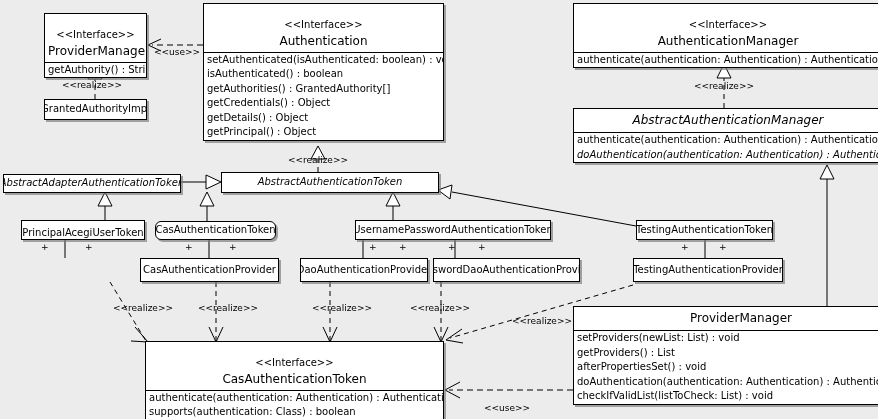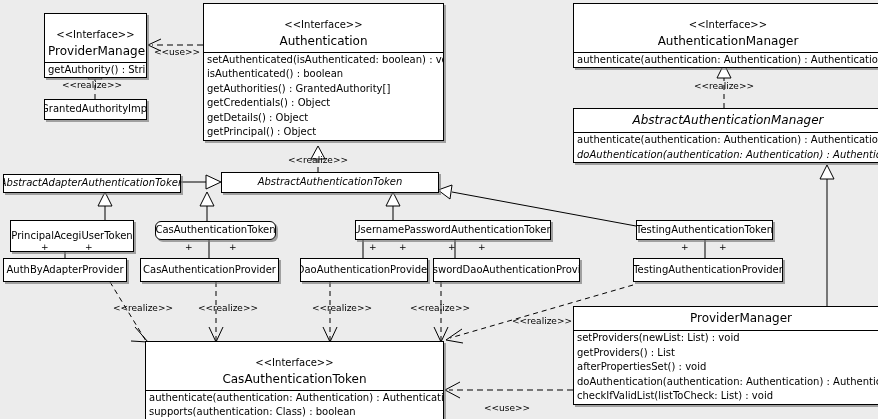--- a/index.html
+++ b/index.html
@@ -182,39 +182,36 @@
   </div>
 
   <div class="uml simple" style="left:3px;top:174px;width:178px;height:19px;">
     <div class="nm abs">AbstractAdapterAuthenticationToken</div>
   </div>
 
   <div class="uml simple" style="left:221px;top:172px;width:218px;height:21px;">
     <div class="nm abs">AbstractAuthenticationToken</div>
   </div>
 
-  <div class="uml simple" style="left:10px;top:220px;width:124px;height:32px;">
+  <div class="uml simple" style="left:21px;top:220px;width:124px;height:20px;align-items:flex-end;">
     <div class="nm">PrincipalAcegiUserToken</div>
   </div>
 
   <div class="uml simple" style="left:155px;top:221px;width:121px;height:19px;border-radius:6px;">
     <div class="nm">CasAuthenticationToken</div>
   </div>
 
   <div class="uml simple" style="left:355px;top:220px;width:196px;height:20px;">
     <div class="nm">UsernamePasswordAuthenticationToken</div>
   </div>
 
   <div class="uml simple" style="left:636px;top:220px;width:137px;height:20px;">
     <div class="nm">TestingAuthenticationToken</div>
   </div>
 
-  <div class="uml simple" style="left:3px;top:258px;width:124px;height:24px;">
-    <div class="nm">AuthByAdapterProvider</div>
-  </div>
 
   <div class="uml simple" style="left:140px;top:258px;width:139px;height:24px;">
     <div class="nm">CasAuthenticationProvider</div>
   </div>
 
   <div class="uml simple" style="left:300px;top:258px;width:128px;height:24px;">
     <div class="nm">DaoAuthenticationProvider</div>
   </div>
 
   <div class="uml simple" style="left:433px;top:258px;width:147px;height:24px;">

